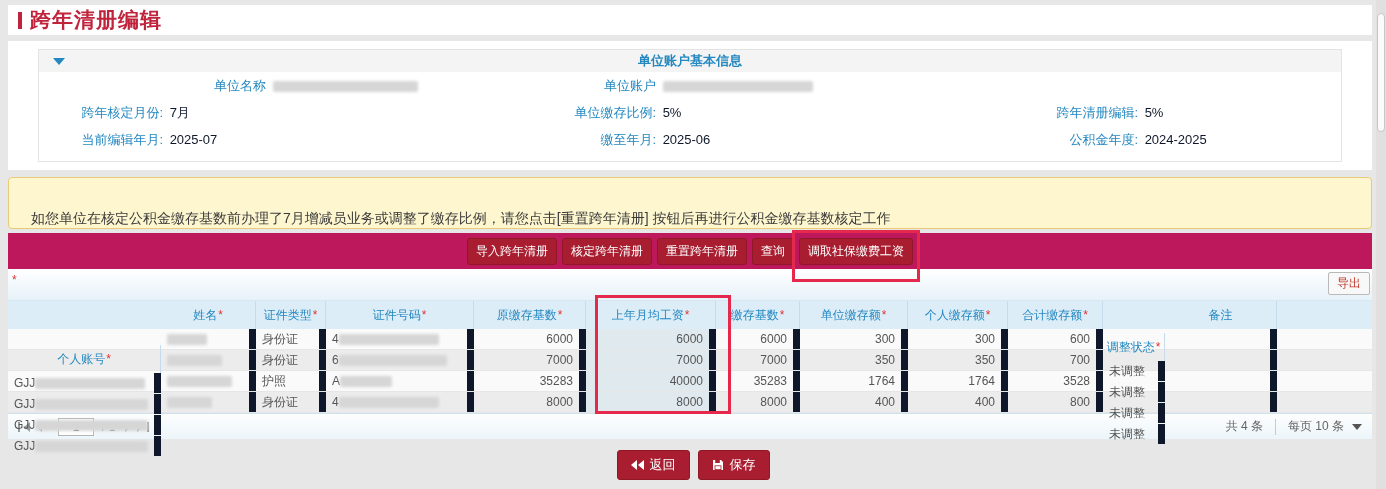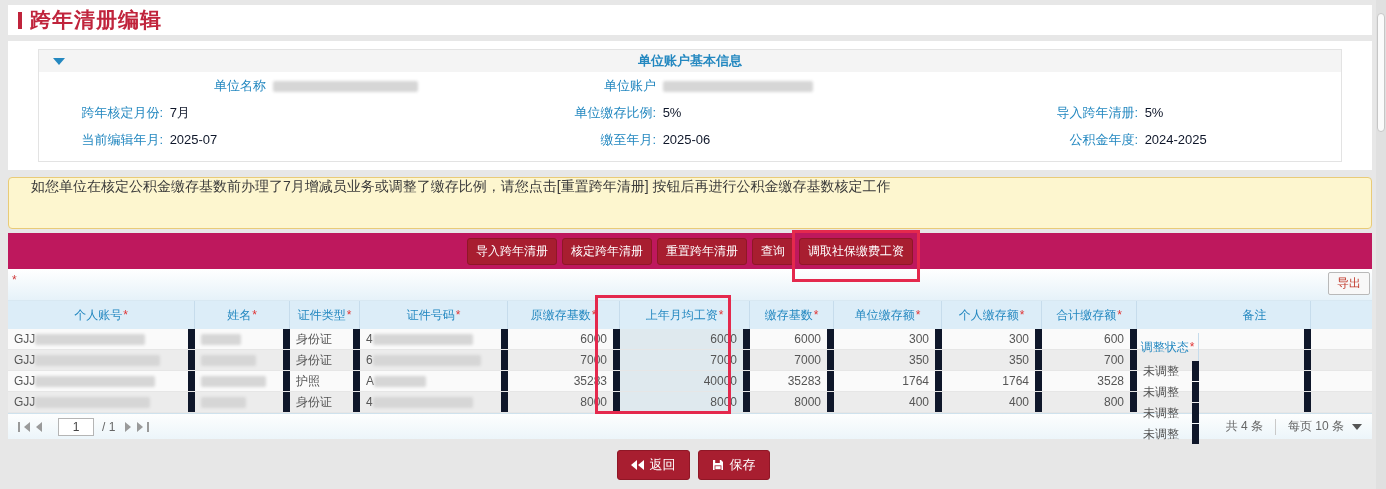--- a/index.html
+++ b/index.html
@@ -46,21 +46,21 @@
           filter:blur(1.6px); vertical-align:middle; }
   .bw145{width:145px;} .bw150{width:150px;}
   .bw110{width:110px;} .bw125{width:125px;} .bw120{width:120px;} .bw115{width:115px;}
   .bw40{width:40px;} .bw55{width:55px;} .bw65{width:65px;} .bw45{width:45px;}
   .bw100{width:100px;} .bw108{width:108px;} .bw52{width:52px;}
 
   
   .notice {
     position:absolute; left:8px; top:177px; width:1364px; height:52px;
     background:#fdf6cf; border:1px solid #e9cb77; border-radius:4px;
-    display:flex; align-items:flex-start; padding:0 22px; font-size:14px; color:#3a3a3a;
+    display:flex; align-items:flex-end; padding:0 22px; font-size:14px; color:#3a3a3a;
   }
 
   
   .main-section {
     position:absolute; left:8px; top:233px; width:1364px; height:206px;
     background:#be185d;
   }
   .btn-band { height:36px; display:flex; justify-content:center; align-items:center; gap:5px; }
   .rbtn {
     background:#a81e30; color:#fff; border:1px solid #8f1726; border-radius:3px;
@@ -92,21 +92,21 @@
   }
   .req { color:#e03434; margin-left:1px; }
   .trow { height:21px; background:#fafafa; border-bottom:1px solid #e6e6e6; }
   .trow.alt { background:#ececec; }
   .td {
     display:flex; align-items:center; border-right:7px solid #0f172a;
     height:20px; color:#555; padding:0 6px; white-space:nowrap; overflow:hidden;
   }
   .num { justify-content:flex-end; }
   .hl { background:#dfe9ee; }
-  .c1{width:187px;} .c2{width:95px;} .c3{width:70px;} .c4{width:148px;}
+  .c1{width:153px;margin-top:44px;} .c2{width:95px;} .c3{width:70px;} .c4{width:148px;}
   .c5{width:112px;} .c6{width:130px;} .c7{width:84px;} .c8{width:108px;}
   .c9{width:100px;} .c10{width:95px;} .c11{width:62px;margin-top:32px;} .c12{width:112px;}
   .c13{flex:1; border-right:none;}
   .ann-box-col {
     position:absolute; left:587px; top:-6px; width:136px; height:119px;
     border:3px solid #e4294d; z-index:5; pointer-events:none;
   }
 
   
   .pager {
@@ -178,21 +178,21 @@
       <div class="field-row">
         <span class="pair p-c1">
           <span class="lbl">跨年核定月份:</span>
           <span class="val">7月</span>
         </span>
         <span class="pair p-c2">
           <span class="lbl">单位缴存比例:</span>
           <span class="val">5%</span>
         </span>
         <span class="pair p-c3">
-          <span class="lbl">导入跨年清册:</span>
+          <span class="lbl">跨年清册编辑:</span>
           <span class="val">5%</span>
         </span>
       </div>
 
       <div class="field-row">
         <span class="pair p-c1">
           <span class="lbl">当前编辑年月:</span>
           <span class="val">2025-07</span>
         </span>
         <span class="pair p-c2">

